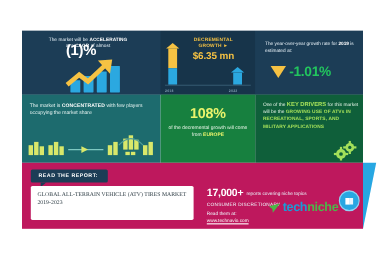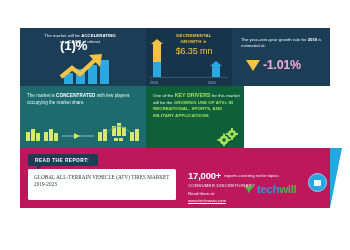--- a/index.html
+++ b/index.html
@@ -83,21 +83,21 @@
     text-align: center;
     line-height: 6.2px;
     letter-spacing: .2px;
   }
   .dec-value {
     position: absolute;
     left: 14px; top: 18px;
     width: 68px;
     color: #f6c243;
     font-size: 9px;
-    font-weight: normal;
+    font-weight: bold;
     text-align: center;
     letter-spacing: -.1px;
   }
   .decbar-wrap { position: absolute; left: 0; top: 0; width: 86px; height: 58px; }
   .decbar {
     position: absolute;
     bottom: 9px;
     width: 8px;
   }
   .decbar .stemA { width: 8px; background: #f6c243; }
@@ -151,21 +151,21 @@
     align-items: center;
   }
   .tri-down {
     width: 0; height: 0;
     border-left: 7px solid transparent;
     border-right: 7px solid transparent;
     border-top: 11px solid #f6c243;
     margin-right: 3px;
   }
   .yoy-value {
-    color: #f9a8d4;
+    color: #22c55e;
     font-size: 12.5px;
     font-weight: bold;
     letter-spacing: -.3px;
     text-align: right;
   }
 
   
   .row2 {
     position: absolute;
     left: 0; top: 58px;
@@ -411,20 +411,26 @@
             <rect x="95" y="20" width="4" height="3"></rect>
           <rect x="106" y="14" width="4" height="9"></rect>
             <rect x="111" y="11" width="4" height="12"></rect>
         </g>
         <line x1="38" y1="18" x2="70" y2="18" stroke="#7fc9c2" stroke-width="1"></line>
         <polygon points="50,15 56,18 50,21" fill="#d9e86a"></polygon>
         <path d="M84 14 Q95 2 106 14" fill="none" stroke="#4f9e98" stroke-width="1"></path>
       </svg>
     </div>
 
+    <div class="r2b">
+      <div class="pct-big">108%</div>
+      <div class="pct-sub">
+        <span>of the decremental growth will come from </span><b>EUROPE</b>
+      </div>
+    </div>
 
     <div class="r2c">
       <div class="drv-text">
         <span>One of the </span><span class="kd">KEY DRIVERS</span><span> for this market will be the </span><b>GROWING USE OF ATVs IN RECREATIONAL, SPORTS, AND MILITARY APPLICATIONS</b>
       </div>
       <svg class="gears" width="22" height="18">
         <g fill="#a4e05a">
           <circle cx="15" cy="6" r="4"></circle>
           <rect x="14" y="0" width="2" height="12"></rect>
           <rect x="9" y="5" width="12" height="2"></rect>
@@ -456,15 +462,15 @@
     </div>
   </div>
 
 </div>
 
 <div class="logo">
   <svg class="logo-mark" width="11" height="11" viewBox="0 0 11 11">
     <polygon points="0.5,3.5 10.5,1 4,9.5 3.6,6" fill="#4cb648"></polygon>
   </svg>
   <div class="logo-text">
-    <span class="t1">tech</span><span class="t2">will</span>
+    <span class="t1">tech</span><span class="t2">niche</span>
   </div>
 </div>
 
 </body></html>

